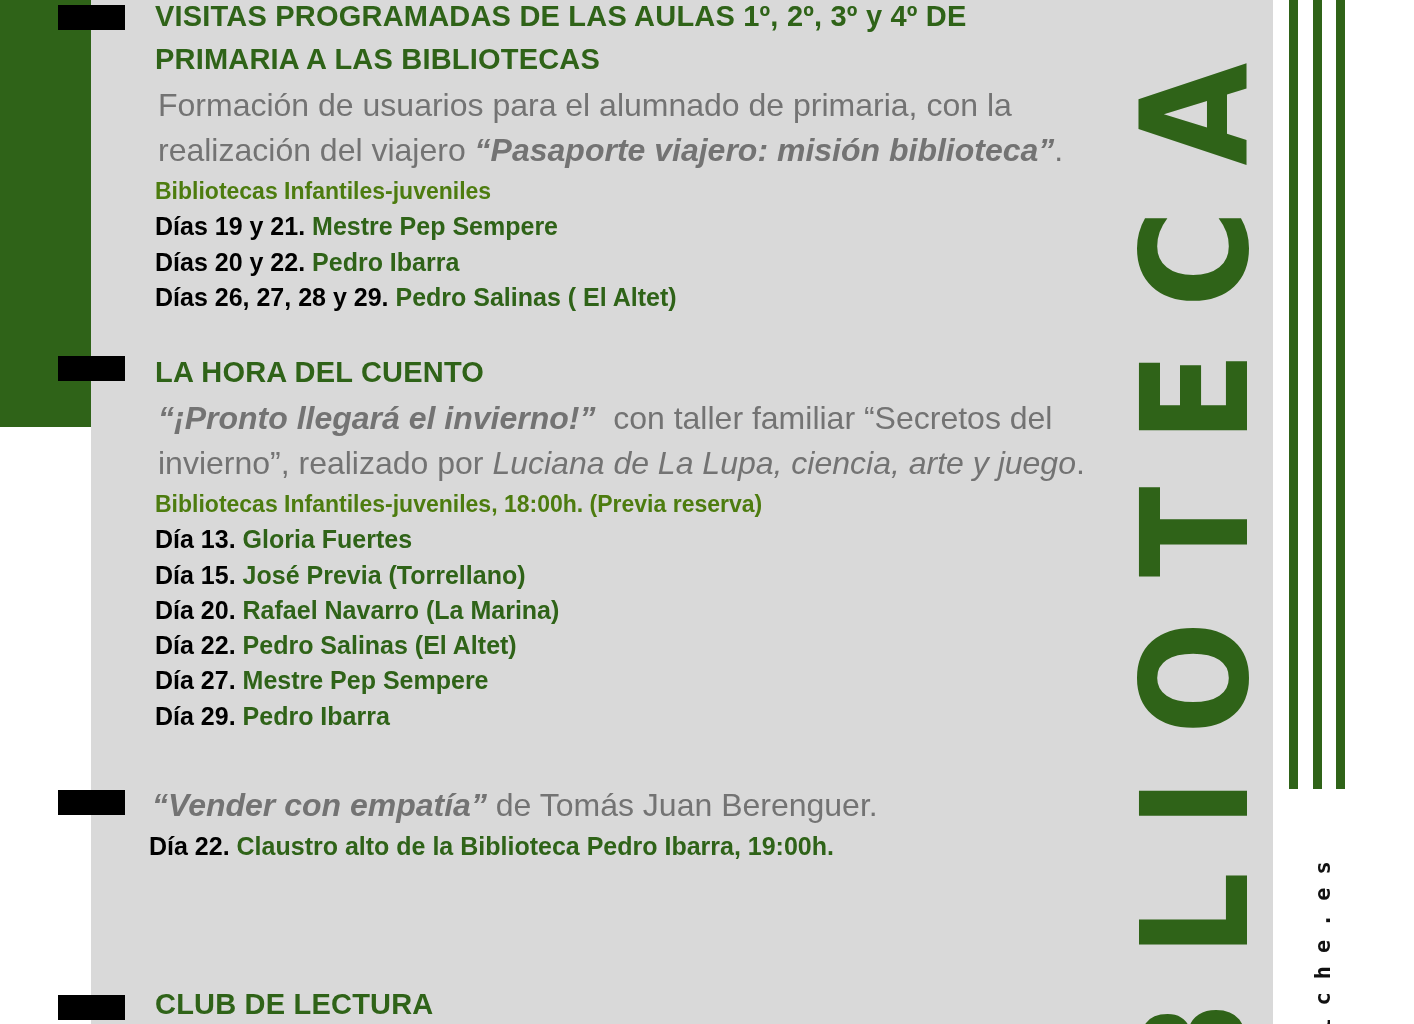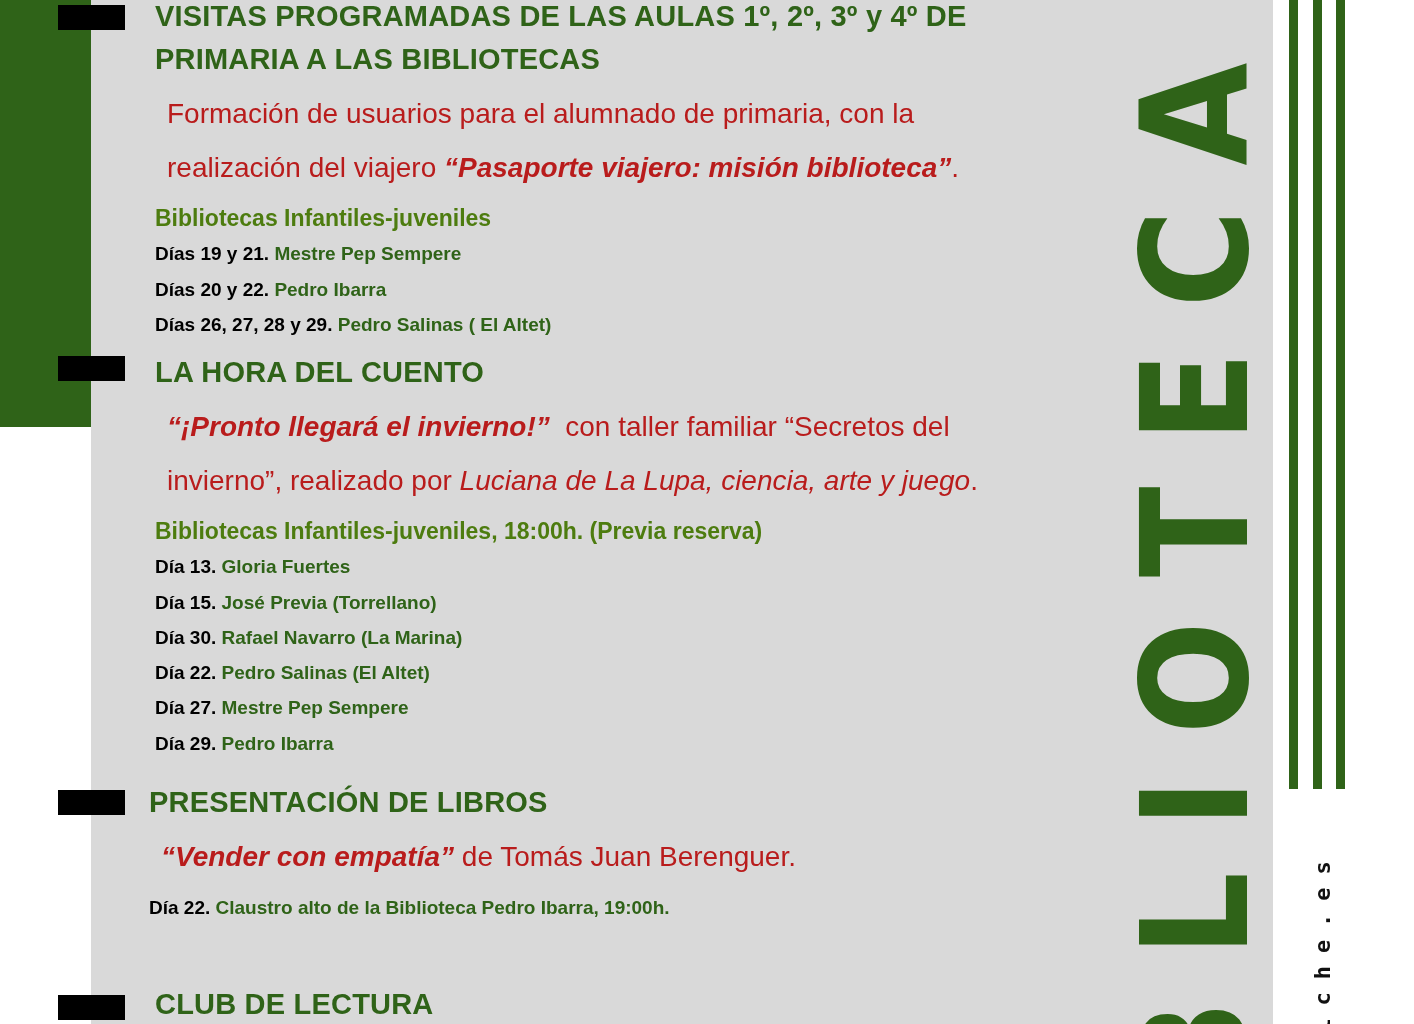--- a/index.html
+++ b/index.html
@@ -9,25 +9,25 @@
     font-family:"Liberation Sans", sans-serif;
   }
   .green-block { position:absolute; left:0; top:0; width:91px; height:427px; background:#2f6318; }
   .panel { position:absolute; left:91px; top:0; width:1182px; height:1024px; background:#d9d9d9; }
   .bullet { position:absolute; left:58px; width:67px; height:25px; background:#000; }
   .section { position:absolute; left:155px; width:1000px; }
   .title {
     color:#2f6318; font-weight:bold; font-size:29px; line-height:43px;
     letter-spacing:0.2px; margin:0;
   }
-  .desc { color:#b91c1c; font-size:28px; line-height:42px; margin:12px; white-space:nowrap; }
+  .desc { color:#737373; font-size:32px; line-height:42px; margin:3px; white-space:nowrap; }
   .desc .bi { font-weight:bold; font-style:italic; }
   .desc .it { font-style:italic; }
   .green-line { color:#4d7c0f; font-weight:bold; font-size:23px; line-height:35.3px; white-space:nowrap; }
-  .line { font-size:19px; line-height:35.3px; font-weight:bold; white-space:nowrap; }
+  .line { font-size:25px; line-height:35.3px; font-weight:bold; white-space:nowrap; }
   .line .d { color:#000; }
   .line .p { color:#2f6318; }
   .stripe { position:absolute; top:0; height:789px; width:9px; background:#2f6318; }
   .vert-big {
     position:absolute; left:1144px; top:0; width:104px; height:1024px;
   }
   .vert-big span {
     position:absolute; left:52px; top:680px;
     transform:translate(-50%,-50%) rotate(-90deg);
     white-space:nowrap; color:#2f6318; font-weight:bold;
@@ -64,28 +64,27 @@
   <div class="line"><span class="d">Días 26, 27, 28 y 29.</span> <span class="p">Pedro Salinas ( El Altet)</span></div>
 </div>
 
 <div class="section" style="top:351px;">
   <p class="title">LA HORA DEL CUENTO</p>
   <p class="desc"><span class="bi">“¡Pronto llegará el invierno!”</span><span style="white-space:pre">  con taller familiar “Secretos del</span></p>
   <p class="desc"><span>invierno”, realizado por </span><span class="it">Luciana de La Lupa, ciencia, arte y juego</span><span>.</span></p>
   <div class="green-line">Bibliotecas Infantiles-juveniles, 18:00h. (Previa reserva)</div>
   <div class="line"><span class="d">Día 13.</span> <span class="p">Gloria Fuertes</span></div>
   <div class="line"><span class="d">Día 15.</span> <span class="p">José Previa (Torrellano)</span></div>
-  <div class="line"><span class="d">Día 30.</span> <span class="p">Rafael Navarro (La Marina)</span></div>
+  <div class="line"><span class="d">Día 20.</span> <span class="p">Rafael Navarro (La Marina)</span></div>
   <div class="line"><span class="d">Día 22.</span> <span class="p">Pedro Salinas (El Altet)</span></div>
   <div class="line"><span class="d">Día 27.</span> <span class="p">Mestre Pep Sempere</span></div>
   <div class="line"><span class="d">Día 29.</span> <span class="p">Pedro Ibarra</span></div>
 </div>
 
 <div class="section" style="top:781px; left:149px;">
-  <p class="title">PRESENTACIÓN DE LIBROS</p>
   <p class="desc"><span class="bi">“Vender con empatía”</span><span> de Tomás Juan Berenguer.</span></p>
   <div class="line"><span class="d">Día 22.</span> <span class="p">Claustro alto de la Biblioteca Pedro Ibarra, 19:00h.</span></div>
 </div>
 
 <div class="section" style="top:983px;">
   <p class="title">CLUB DE LECTURA</p>
 </div>
 
 <div class="vert-big">
   <span>BIBLIOTECA</span>

